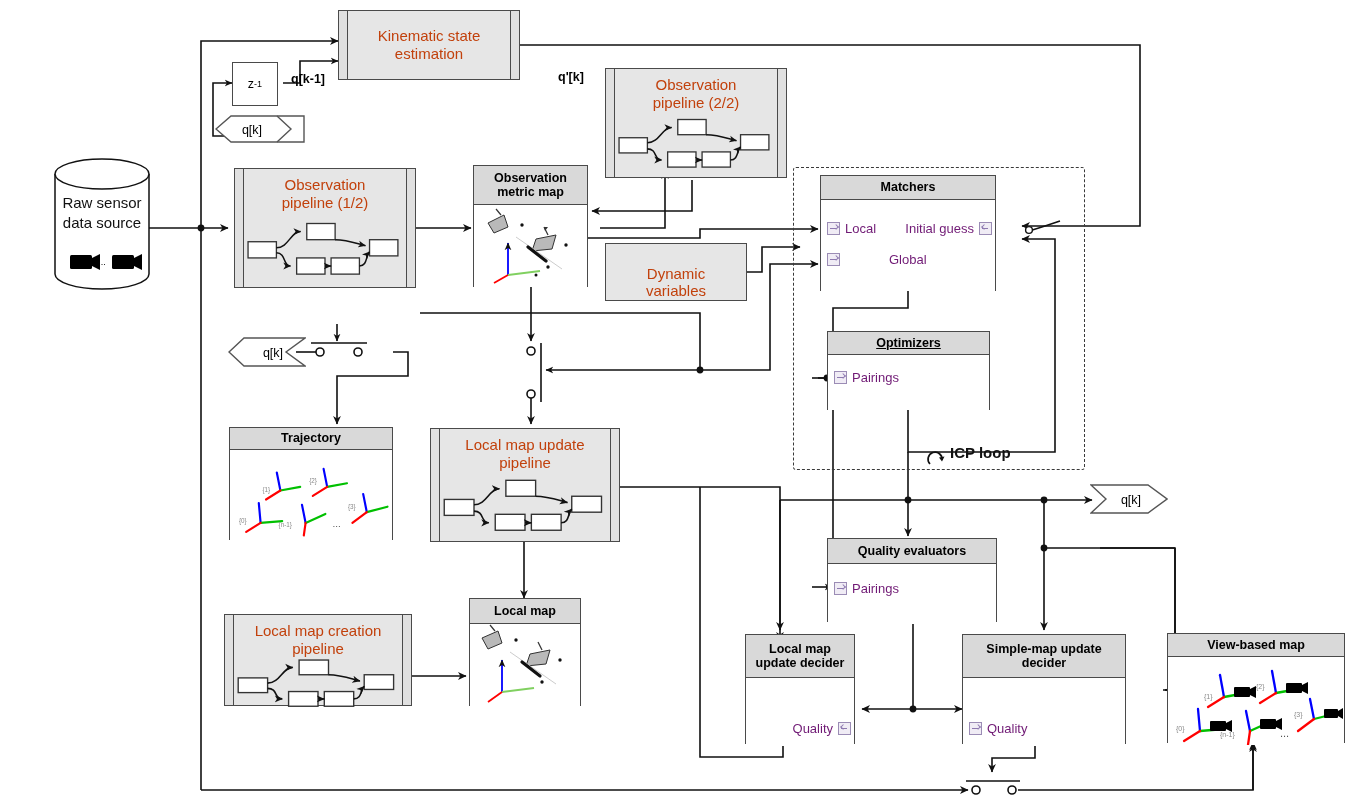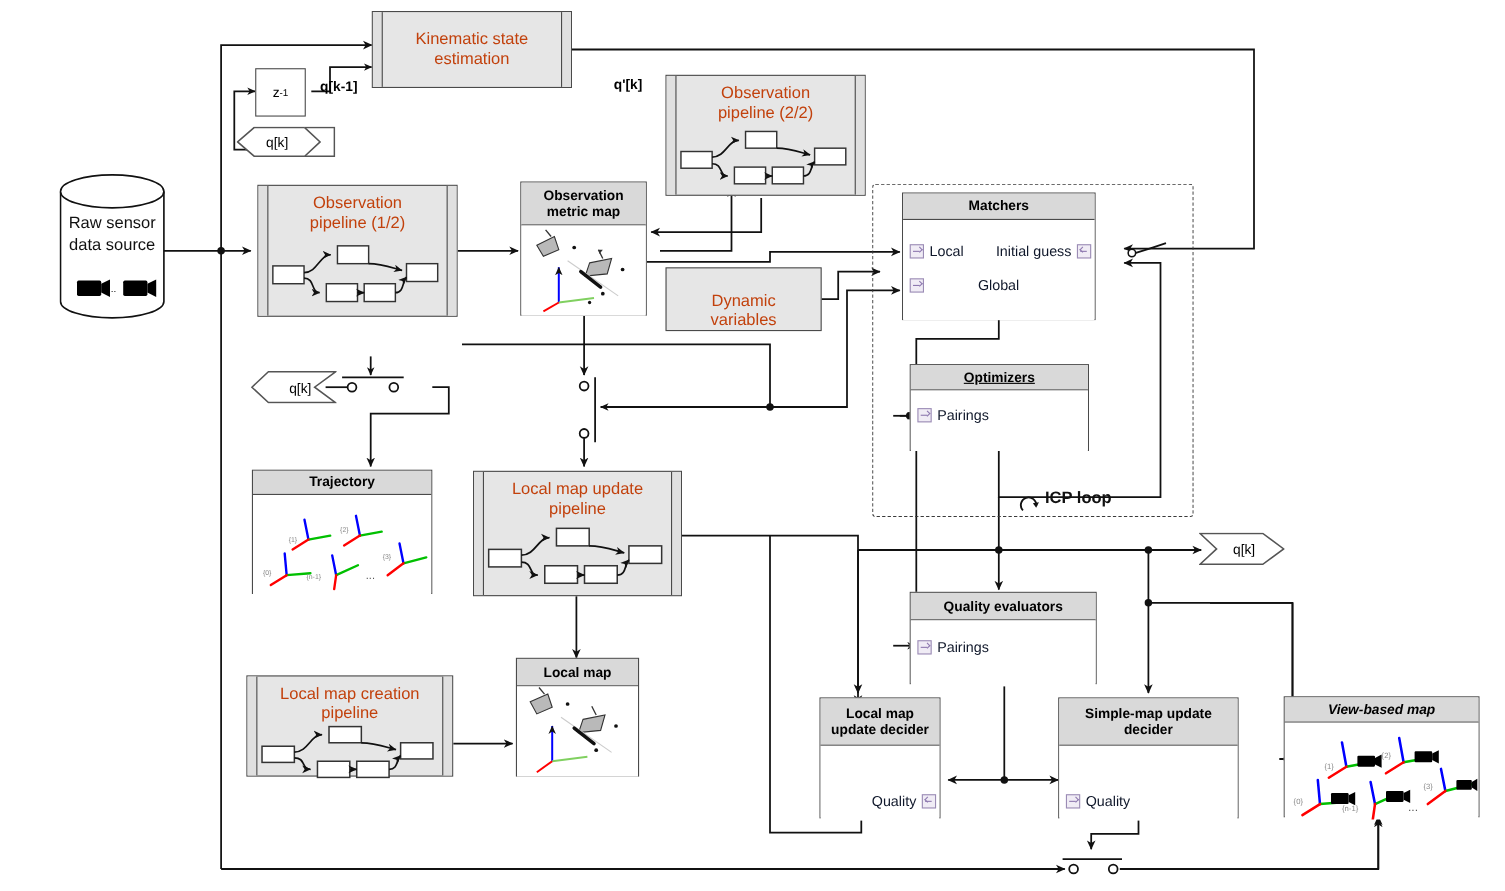--- a/index.html
+++ b/index.html
@@ -24,21 +24,21 @@
   .slab .rail.r{border-right:none;border-left:1.4px solid #4a4a4a;}
   .slab .slabmid{flex:1 1 auto;position:relative;display:flex;flex-direction:column;
      align-items:center;justify-content:flex-start;padding-top:7px;}
   .slab .slabtitle{font-size:15px;color:#c2410c;text-align:center;line-height:1.18;}
   .slab.compact .slabmid{justify-content:center;padding-top:0;}
 
   
   .minigraph{position:relative;width:100%;flex:1 1 auto;}
 
   
-  .portrow{display:flex;align-items:center;font-size:13px;color:#0f172a;position:absolute;}
+  .portrow{display:flex;align-items:center;font-size:13px;color:#701a75;position:absolute;}
   .portbox{width:11px;height:11px;border:1px solid #9b8cb5;background:#f0ecf5;
            margin-right:5px;flex:0 0 auto;position:relative;}
   .portbox::after{content:"";position:absolute;left:2px;top:4.5px;width:6px;height:1.5px;background:#8e79b0;}
   .portbox::before{content:"";position:absolute;left:5.5px;top:2px;width:3.2px;height:3.2px;
                    border-top:1.5px solid #8e79b0;border-right:1.5px solid #8e79b0;transform:rotate(45deg);}
   .portbox.rev::before{left:2.2px;border-top:none;border-right:none;
                    border-bottom:1.5px solid #8e79b0;border-left:1.5px solid #8e79b0;}
   .portrow.rightport .portbox{margin-right:0;margin-left:5px;order:2;}
 
   
@@ -569,21 +569,21 @@
           <circle cx="72" cy="58" r="1.7" fill="#111"></circle>
           <path d="M32,68 L32,36" stroke="#0000ff" stroke-width="1.8" marker-end="url(#ahs)"></path>
           <path d="M32,68 L64,64" stroke="#80d060" stroke-width="1.8"></path>
           <path d="M32,68 L18,78" stroke="#ff0000" stroke-width="1.8"></path>
         </g>
       </svg>
     </div>
   </div>
 
   <div class="node comp" style="left:1167px;top:633px;width:178px;height:110px;">
-    <div class="hdr" style="height:22px;font-style:italic;">
+    <div class="hdr" style="height:22px;">
       <span>View-based map</span>
     </div>
     <div class="body" style="height:88px;">
       <svg width="100%" height="100%" viewBox="0 0 176 88">
         <g stroke-width="2.3" fill="none" stroke-linecap="round">
           <g>
               <path d="M56,40 L52,18" stroke="#0000ff"></path>
               <path d="M56,40 L78,36" stroke="#00c000"></path>
               <path d="M56,40 L40,50" stroke="#ff0000"></path>
             </g>

